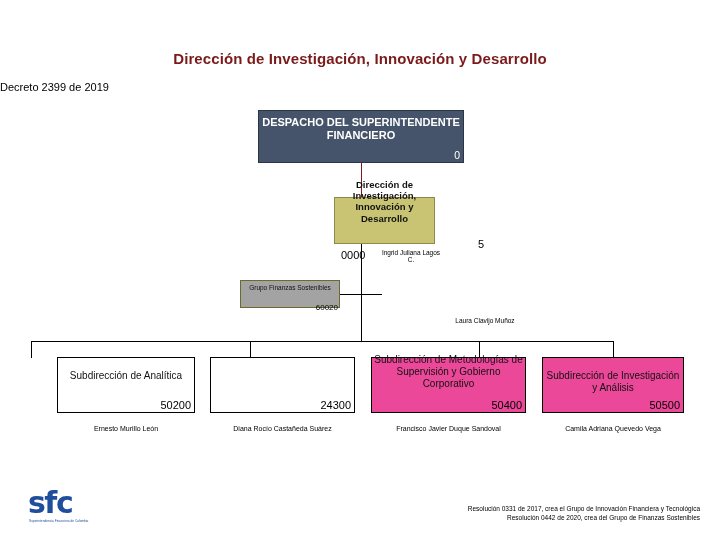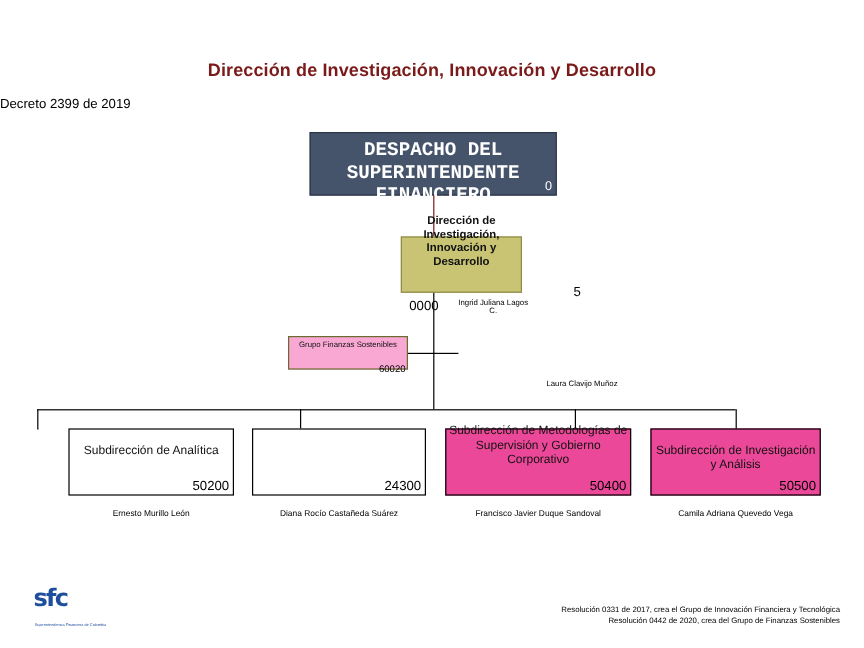--- a/index.html
+++ b/index.html
@@ -64,23 +64,22 @@
 
   
   #box-despacho {
     left: 258px; top: 110px; width: 206px; height: 53px;
     background: #46546B;
     border: 1px solid #2b3545;
   }
   #box-despacho .label {
     top: 5px;
     color: #ffffff;
-    font-size: 16px;
-    font-weight: bold;
-    font-family: Liberation Mono, monospace;
+    font-size: 11px;
+    font-weight: bold;
   }
   #box-despacho .code {
     bottom: 2px;
     color: #ffffff;
     font-size: 10.5px;
     font-weight: normal;
   }
 
   
   #box-direccion {
@@ -105,21 +104,21 @@
     font-size: 6.5px;
   }
   #five-marker {
     left: 478px; top: 238px;
     font-size: 11px;
     color: #000;
   }
 
   
   .grupo {
-    background: #f9a8d4;
+    background: #a3a3a3;
     border: 1px solid #6b6b2e;
   }
   #box-grupo-finanzas {
     left: 240px; top: 280px; width: 100px; height: 28px;
   }
   #box-grupo-finanzas .label {
     top: 3px;
     font-size: 6.5px;
     color: #111;
   }
@@ -181,21 +180,21 @@
   .vline-red { background: #7B1A1A; width: 1px; }
 
   
   #logo {
     left: 28px; top: 488px; width: 72px; height: 44px;
   }
   #logo-text {
     position: absolute;
     left: 0; top: 0;
     font-family: "DejaVu Sans", sans-serif;
-    font-size: 20px;
+    font-size: 30px;
     font-weight: bold;
     color: #1F4E9C;
     letter-spacing: -1.5px;
     line-height: 1;
   }
   #logo-sub {
     position: absolute;
     left: 1px; top: 31px; width: 70px;
     font-size: 3.2px;
     color: #1F4E9C;

